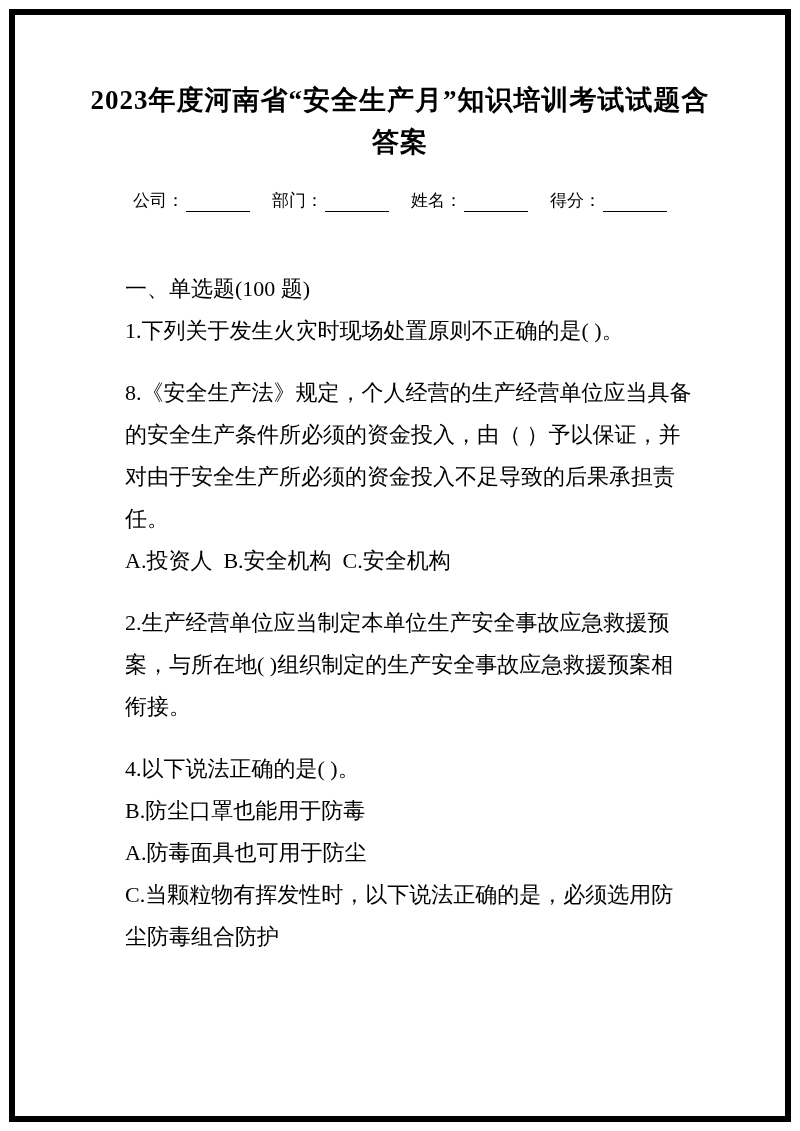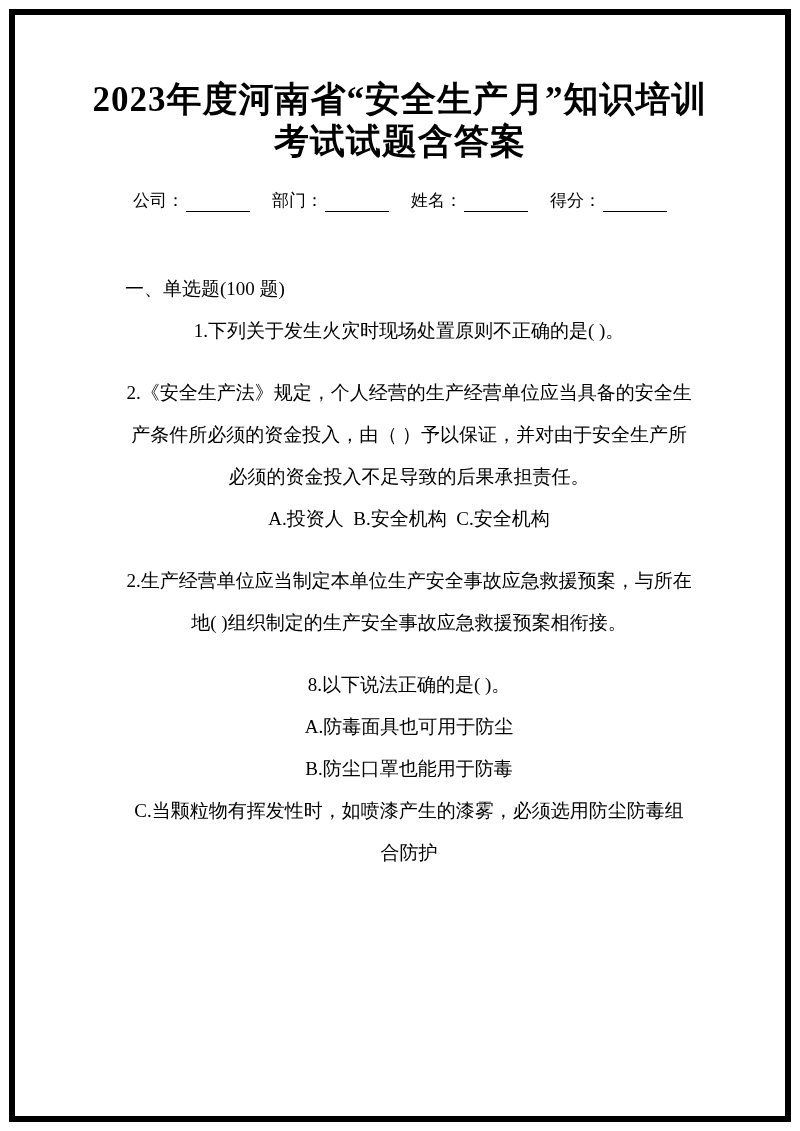--- a/index.html
+++ b/index.html
@@ -22,21 +22,21 @@
       left: 9px;
       top: 9px;
       right: 9px;
       bottom: 9px;
       border: 6px solid #000000;
       box-sizing: border-box;
     }
     .title {
       margin: 64px 70px 0 70px;
       text-align: center;
-      font-size: 35px;
+      font-size: 27px;
       font-weight: 700;
       line-height: 42px;
       letter-spacing: 1px;
     }
     .fields {
       display: flex;
       justify-content: center;
       align-items: flex-end;
       gap: 22px;
       margin-top: 26px;
@@ -49,30 +49,29 @@
     }
     .blank {
       display: inline-block;
       width: 64px;
       height: 16px;
       border-bottom: 1px solid #000000;
       margin-left: 2px;
     }
     .content {
       margin: 56px 92px 0 110px;
-      font-size: 19px;
+      font-size: 22px;
       line-height: 42px;
     }
     .content p {
       margin: 0;
       white-space: pre-wrap;
     }
     .question {
       margin-top: 20px;
-      text-align: center;
     }
     .section-title + .question {
       margin-top: 0;
     }
   </style>
 </head>
 <body>
 
 <div class="page">
   <div class="sheet">
@@ -100,30 +99,30 @@
 
     <div class="content">
 
       <p class="section-title">一、单选题(100 题)</p>
 
       <div class="question">
         <p>1.下列关于发生火灾时现场处置原则不正确的是( )。</p>
       </div>
 
       <div class="question">
-        <p>2.《安全生产法》规定，个人经营的生产经营单位应当具备的安全生产条件所必须的资金投入，由（ ）予以保证，并对由于安全生产所必须的资金投入不足导致的后果承担责任。</p>
+        <p>8.《安全生产法》规定，个人经营的生产经营单位应当具备的安全生产条件所必须的资金投入，由（ ）予以保证，并对由于安全生产所必须的资金投入不足导致的后果承担责任。</p>
         <p>A.投资人  B.安全机构  C.安全机构</p>
       </div>
 
       <div class="question">
         <p>2.生产经营单位应当制定本单位生产安全事故应急救援预案，与所在地( )组织制定的生产安全事故应急救援预案相衔接。</p>
       </div>
 
       <div class="question">
-        <p>8.以下说法正确的是( )。</p>
+        <p>4.以下说法正确的是( )。</p>
+        <p>B.防尘口罩也能用于防毒</p>
         <p>A.防毒面具也可用于防尘</p>
-        <p>B.防尘口罩也能用于防毒</p>
-        <p>C.当颗粒物有挥发性时，如喷漆产生的漆雾，必须选用防尘防毒组合防护</p>
+        <p>C.当颗粒物有挥发性时，以下说法正确的是，必须选用防尘防毒组合防护</p>
       </div>
 
     </div>
   </div>
 </div>
 
 </body></html>

